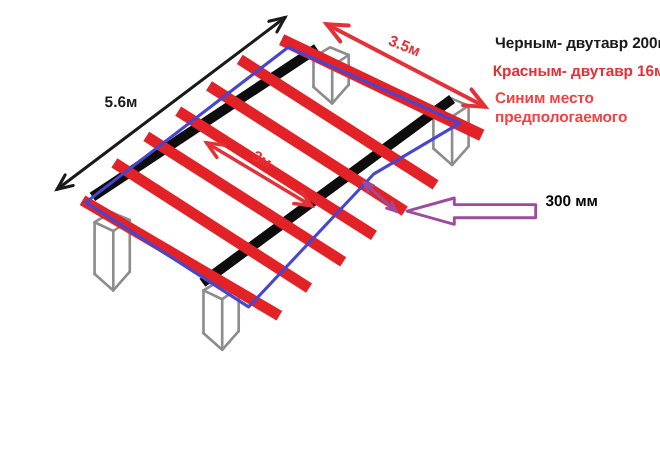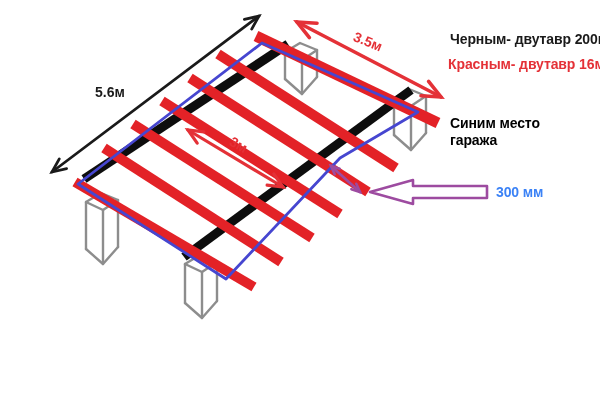--- a/index.html
+++ b/index.html
@@ -85,20 +85,20 @@
         <path d="M351.4,189.2 L360,192 L356.3,183.8"></path>
         <path d="M339.6,168.8 L331,166 L334.7,174.2"></path>
       </g>
       <path d="M370,192 L413,180 L413,186 L487,186 L487,198 L413,198 L413,204 Z" fill="#ffffff" stroke="#9d4ba0" stroke-width="2.6" stroke-linejoin="round"></path>
     </svg>
 
   <div class="note" id="note-black" style="left: 450px; top: 31px; color: rgb(26, 26, 26);">Черным- двутавр 200мм</div>
 
   <div class="note" id="note-red" style="left: 448px; top: 56px; color: rgb(228, 49, 55);">Красным- двутавр 16мм</div>
 
-  <div class="note" id="note-blue" style="left: 450px; top: 81px; color: #000000; margin-top: 34px;">
+  <div class="note" id="note-blue" style="left: 450px; top: 81px; color: #ef4444;">
     <div>Синим место</div>
-    <div>гаража</div>
+    <div>предпологаемого</div>
   </div>
 
-  <div class="note" id="note-300" style="left: 496px; top: 184px; color: #3b82f6;">300 мм</div>
+  <div class="note" id="note-300" style="left: 496px; top: 174px; color: #000000;">300 мм</div>
 
 </div>
 
 </body></html>

